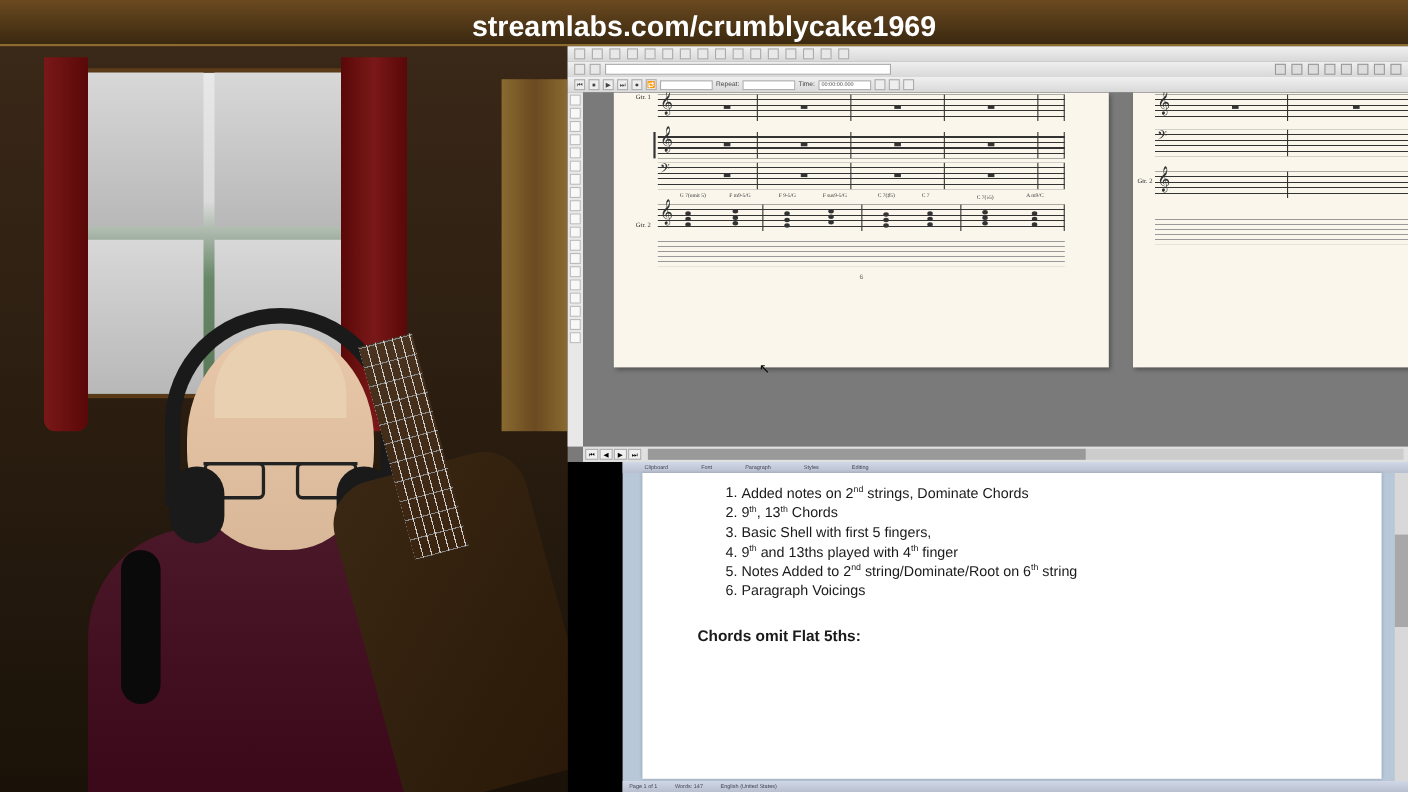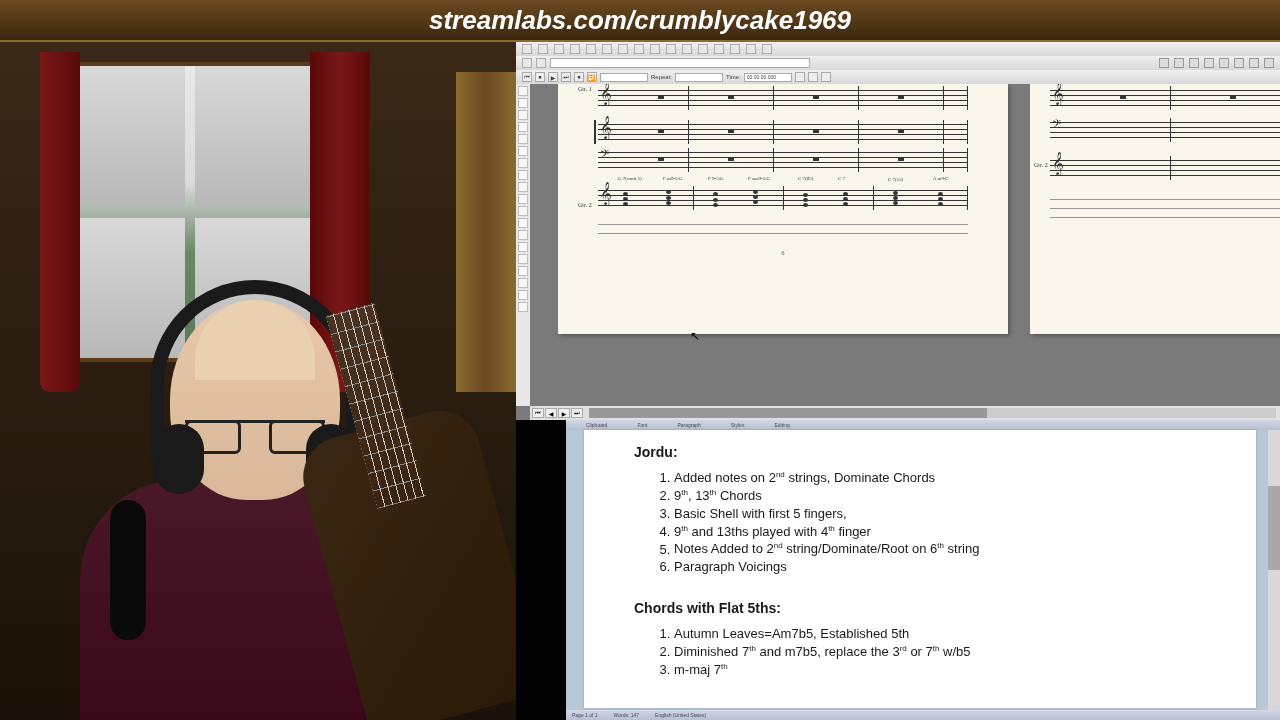--- a/index.html
+++ b/index.html
@@ -1,19 +1,19 @@
 <!DOCTYPE html>
 <html><head>
 <meta charset="utf-8">
 <style>
 * { margin: 0; padding: 0; box-sizing: border-box; }
 body { width: 1280px; height: 720px; font-family: Arial, sans-serif; overflow: hidden; background: #000; position: relative; }
 
 
-.banner { position: absolute; top: 0; left: 0; right: 0; height: 42px; background: linear-gradient(#6b4a20, #3a2810); z-index: 10; display: flex; align-items: center; justify-content: center; border-bottom: 2px solid #8b6b30; font-style: italic; }
+.banner { position: absolute; top: 0; left: 0; right: 0; height: 42px; background: linear-gradient(#6b4a20, #3a2810); z-index: 10; display: flex; align-items: flex-end; justify-content: center; border-bottom: 2px solid #8b6b30; }
 .banner-text { color: #fff; font-weight: bold; font-size: 26px; font-family: Arial, sans-serif; }
 
 
 .webcam { position: absolute; top: 42px; left: 0; width: 516px; height: 678px; background: linear-gradient(135deg, #4a2c14, #2a1808); overflow: hidden; }
 .room { position: absolute; inset: 0; background: linear-gradient(#3a2818, #1a1208); }
 .window { position: absolute; top: 20px; left: 60px; width: 260px; height: 300px; background: linear-gradient(#e8e8e8, #c8c8c8); border: 4px solid #5a3a18; }
 .window-pane { position: absolute; background: linear-gradient(#d8d8d8, #b8b8b8); }
 .wp1 { top: 0; left: 0; width: 48%; height: 48%; }
 .wp2 { top: 0; right: 0; width: 48%; height: 48%; }
 .wp3 { bottom: 0; left: 0; width: 48%; height: 48%; }
@@ -348,35 +348,29 @@
 
 <div class="word-app">
   <div class="word-tabs">
     <span>Clipboard</span>
     <span>Font</span>
     <span>Paragraph</span>
     <span>Styles</span>
     <span>Editing</span>
   </div>
   <div class="word-page">
-    <div class="doc-heading">Jordu:</div>
     <ol class="doc-list">
       <li>Added notes on 2<span class="sup">nd</span> strings, Dominate Chords</li>
       <li>9<span class="sup">th</span>, 13<span class="sup">th</span> Chords</li>
       <li>Basic Shell with first 5 fingers,</li>
       <li>9<span class="sup">th</span> and 13ths played with 4<span class="sup">th</span> finger</li>
       <li>Notes Added to 2<span class="sup">nd</span> string/Dominate/Root on 6<span class="sup">th</span> string</li>
       <li>Paragraph Voicings</li>
     </ol>
-    <div class="doc-heading" style="margin-top:24px">Chords with Flat 5ths:</div>
-    <ol class="doc-list">
-      <li>Autumn Leaves=Am7b5, Established 5th</li>
-      <li>Diminished 7<span class="sup">th</span> and m7b5, replace the 3<span class="sup">rd</span> or 7<span class="sup">th</span> w/b5</li>
-      <li>m-maj 7<span class="sup">th</span></li>
-    </ol>
+    <div class="doc-heading" style="margin-top:24px">Chords omit Flat 5ths:</div>
   </div>
   <div class="word-scroll-v">
     <div class="word-thumb"></div>
   </div>
   <div class="word-status">
     <span>Page 1 of 1</span>
     <span>Words: 147</span>
     <span>English (United States)</span>
   </div>
 </div>

